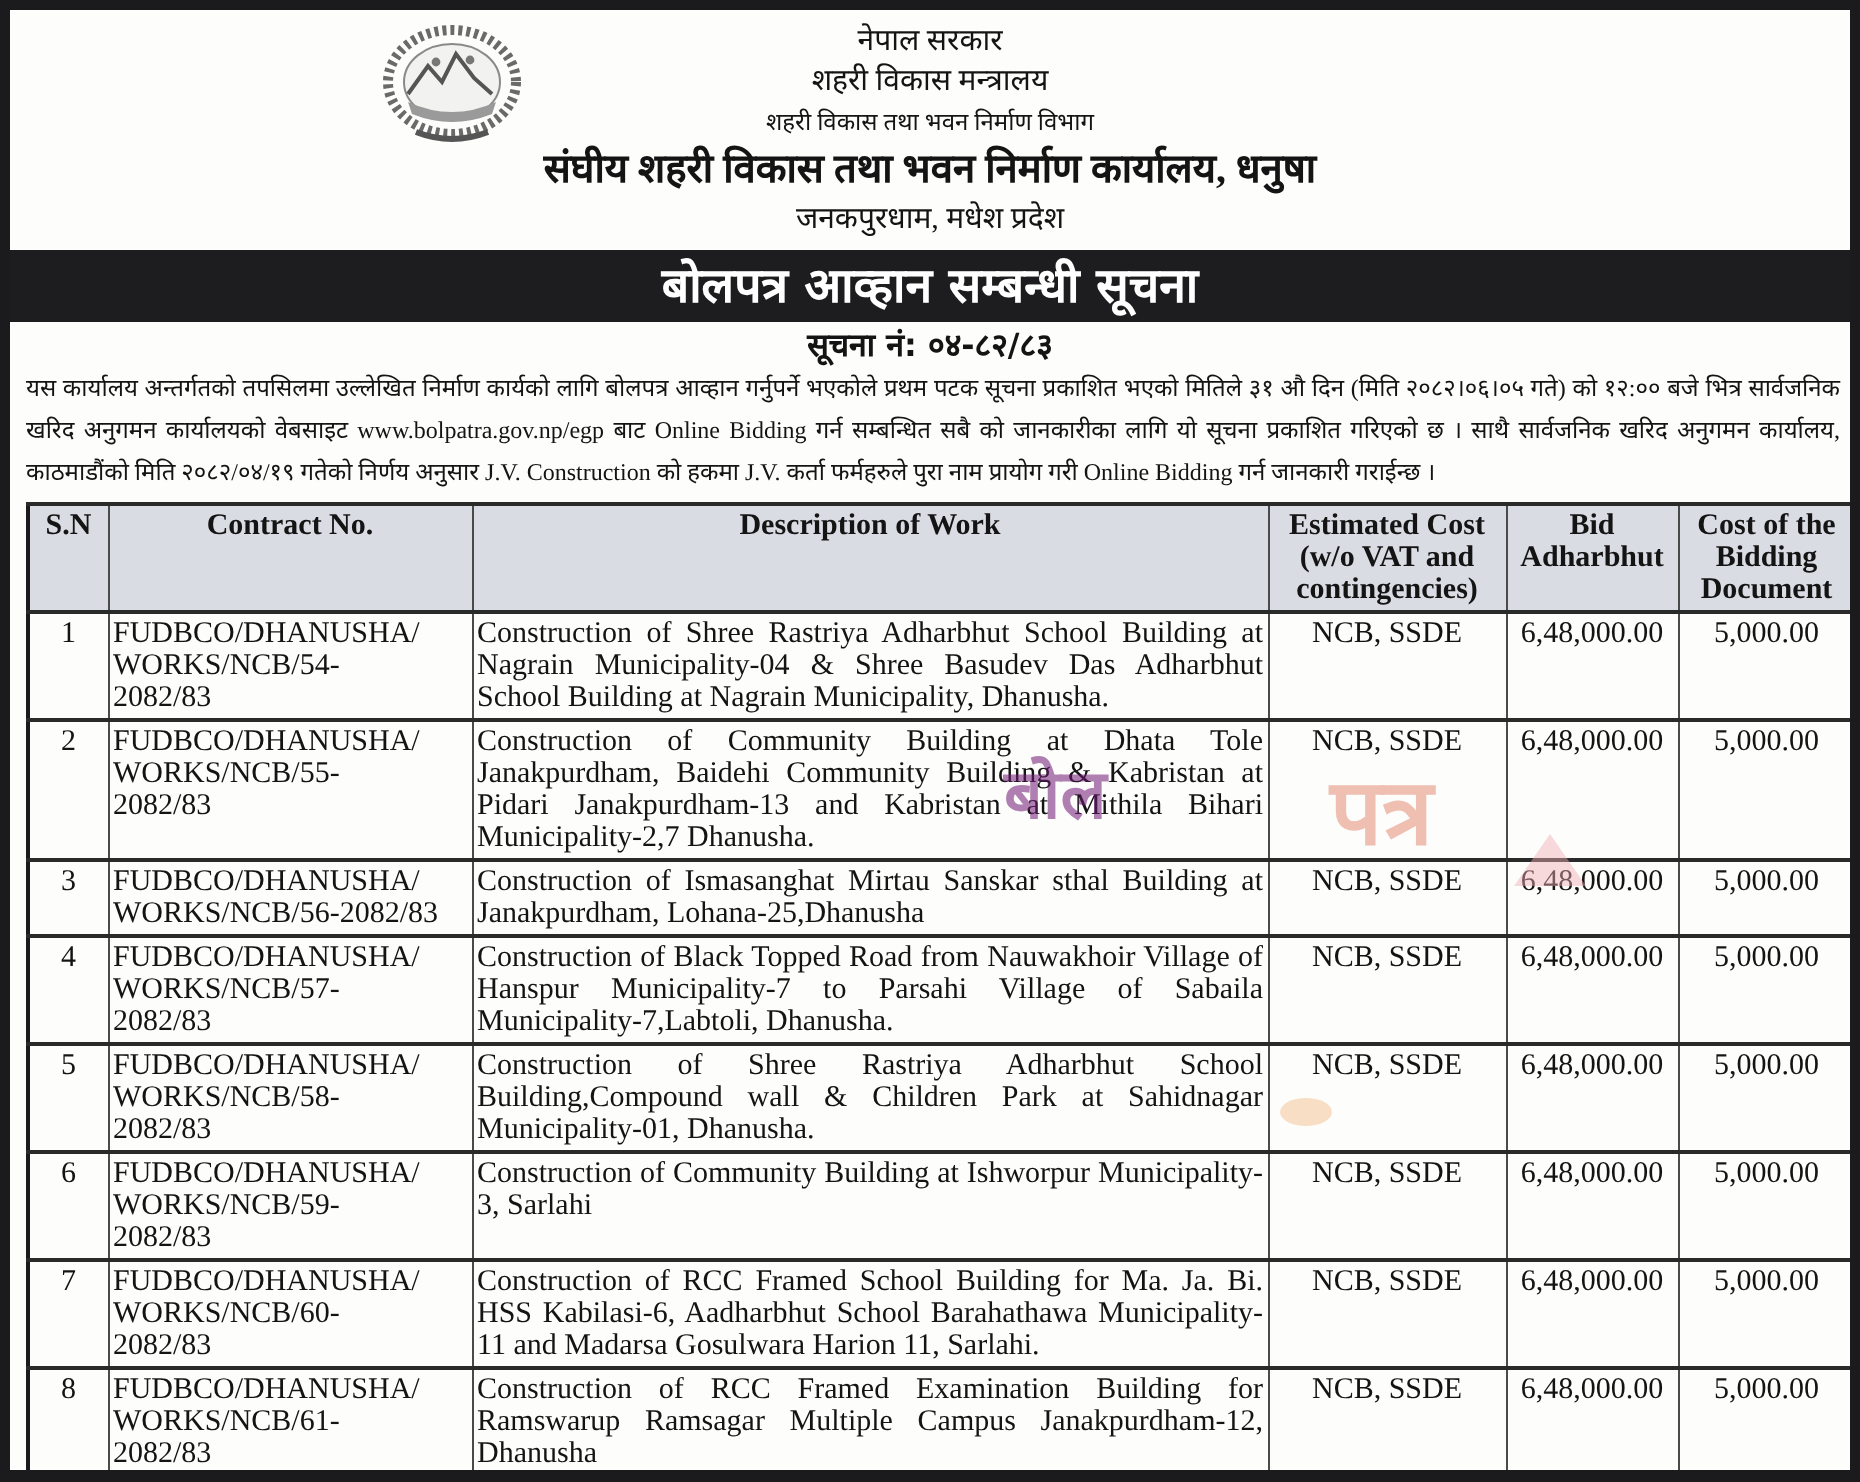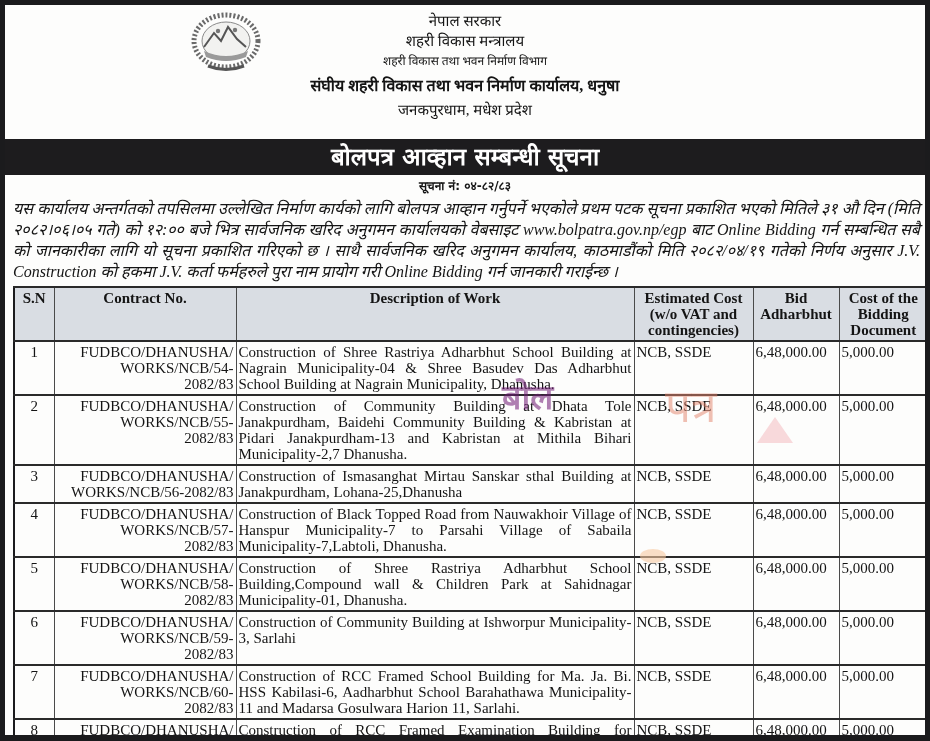--- a/index.html
+++ b/index.html
@@ -16,42 +16,41 @@
     overflow:hidden;
   }
 
   
   .header { position:relative; text-align:center; padding-top:6px; }
   .emblem { position:absolute; left:183px; top:6px; width:76px; height:64px; }
   .hl { font-family:Liberation Serif, serif; }
   .hl1 { font-size:15px; line-height:20px; }
   .hl2 { font-size:15px; line-height:20px; }
   .hl3 { font-size:12px; line-height:21px; }
-  .office { font-size:16px; line-height:27px; font-weight:bold; }
+  .office { font-size:20px; line-height:27px; font-weight:bold; }
   .loc { font-size:15px; line-height:22px; }
 
   
   .banner {
-    margin-top:18px;
+    margin-top:4px;
     background:#1d1c1e; color:#ffffff;
     height:36px; line-height:36px;
     text-align:center; font-size:24px; font-weight:bold;
     font-family:"DejaVu Sans",sans-serif;
   }
 
   
   .notice-lines { text-align:center; padding-top:3px; }
-  .notice-lines div { font-weight:bold; font-size:12px; line-height:17px; font-family:"DejaVu Sans",sans-serif; }
+  .notice-lines div { font-weight:bold; font-size:16px; line-height:17px; font-family:"DejaVu Sans",sans-serif; }
 
   
   .para {
     margin:3px 5px 4px 8px;
-    font-size:16px; line-height:21px;
+    font-size:12px; line-height:21px;
     text-align:justify;
-    font-style:italic;
   }
 
   
   table.bid {
     width:914px; margin:0 8px;
     border-collapse:collapse; table-layout:fixed;
     border:2px solid #1b1b1d;
   }
   table.bid th, table.bid td {
     border-top:2px solid #2a2a2a;
@@ -62,34 +61,34 @@
   }
   table.bid th {
     background:#d9dde3;
     font-size:15px; line-height:16px;
     font-weight:bold; text-align:center;
     padding:2px 1px; white-space:pre-line;
     height:52px;
   }
   table.bid td { font-size:15px; line-height:16px; padding:2px 2px; }
   td.sn { text-align:center; }
-  td.contract { text-align:right; white-space:pre-line;font-family:Liberation Serif, serif; }
+  td.contract { text-align:left; white-space:pre-line;font-family:Liberation Serif, serif; }
   td.desc { text-align:justify; padding:2px 4px; }
-  td.cost, td.bid-sec, td.doc-cost { text-align:left; }
+  td.cost, td.bid-sec, td.doc-cost { text-align:center; }
 
   
   .watermark { position:absolute; left:0; top:0; width:100%; height:100%; pointer-events:none; }
   .wm-blue {
     position:absolute; left:497px; top:368px;
     font-size:34px; font-weight:bold; color:#701a75; opacity:.55;
     font-family:"DejaVu Sans",sans-serif;
   }
   .wm-red {
     position:absolute; left:660px; top:368px;
-    font-size:46px; font-weight:normal; color:#e2826a; opacity:.5;
+    font-size:46px; font-weight:bold; color:#e2826a; opacity:.5;
     font-family:"DejaVu Sans",sans-serif;
   }
   .wm-triangle {
     position:absolute; left:752px; top:412px;
     width:0; height:0; opacity:.45;
     border-left:18px solid transparent;
     border-right:18px solid transparent;
     border-bottom:26px solid #f2aeb4;
   }
   .wm-dot {

